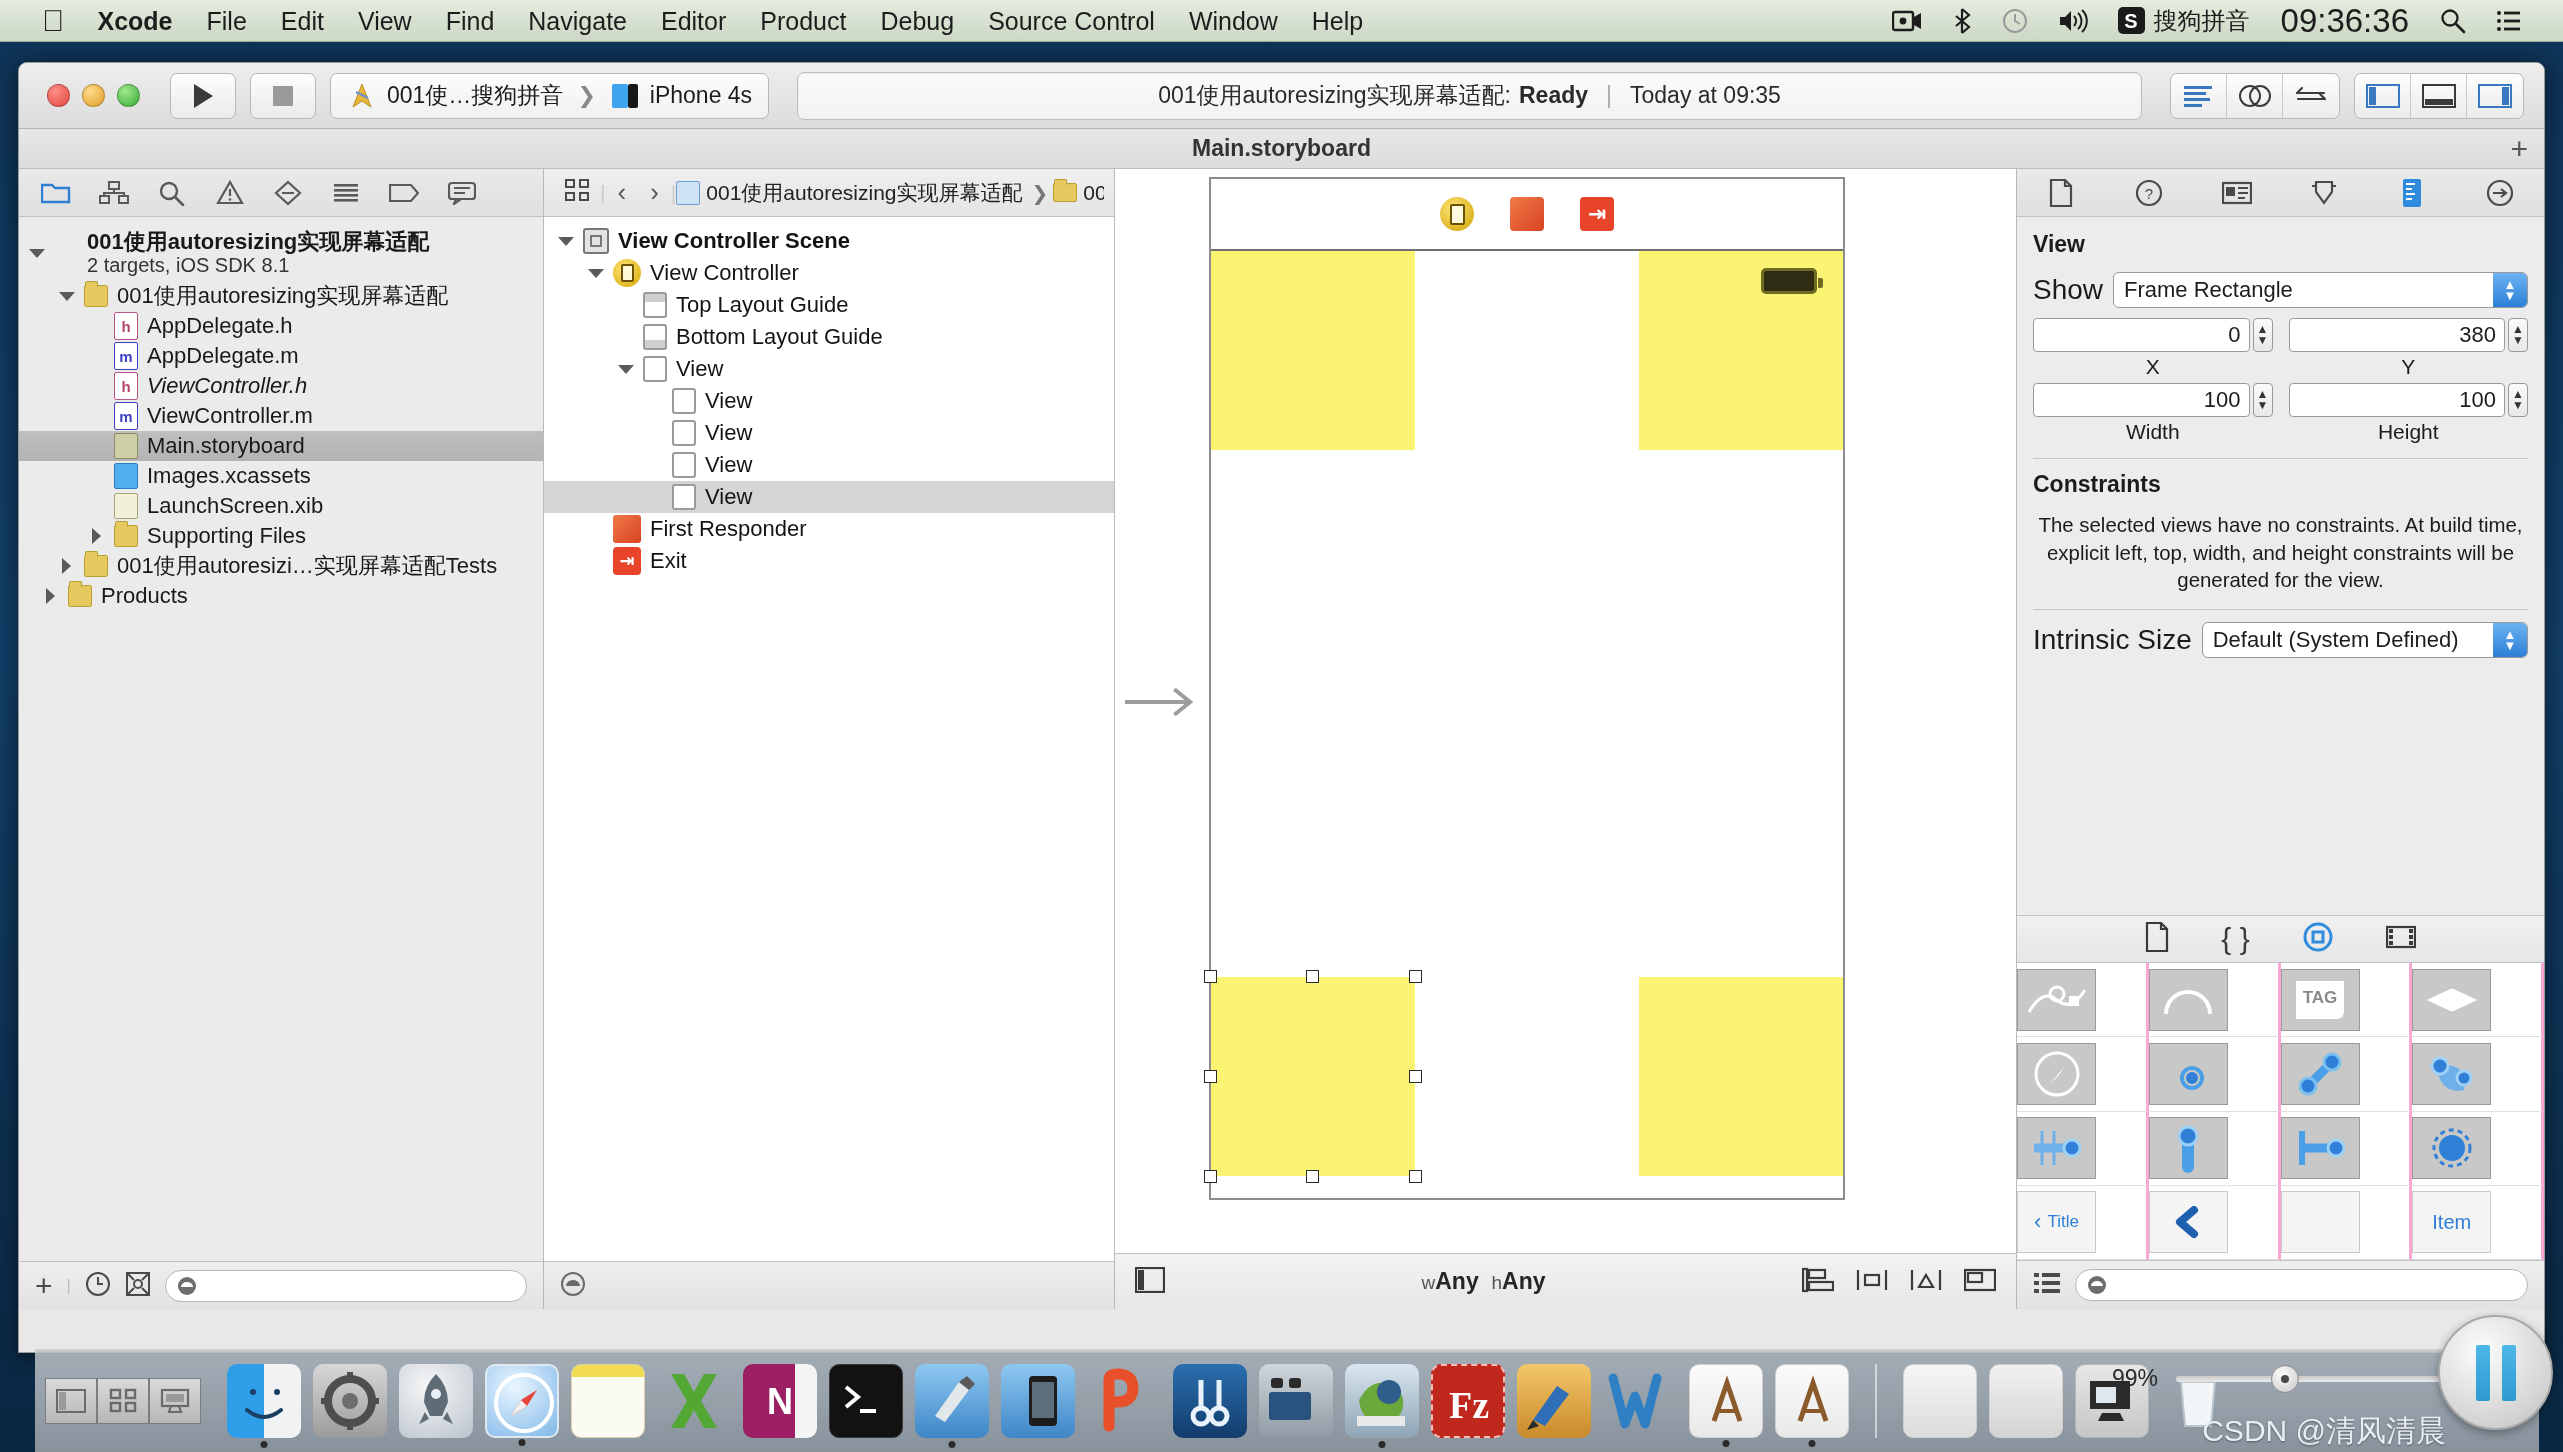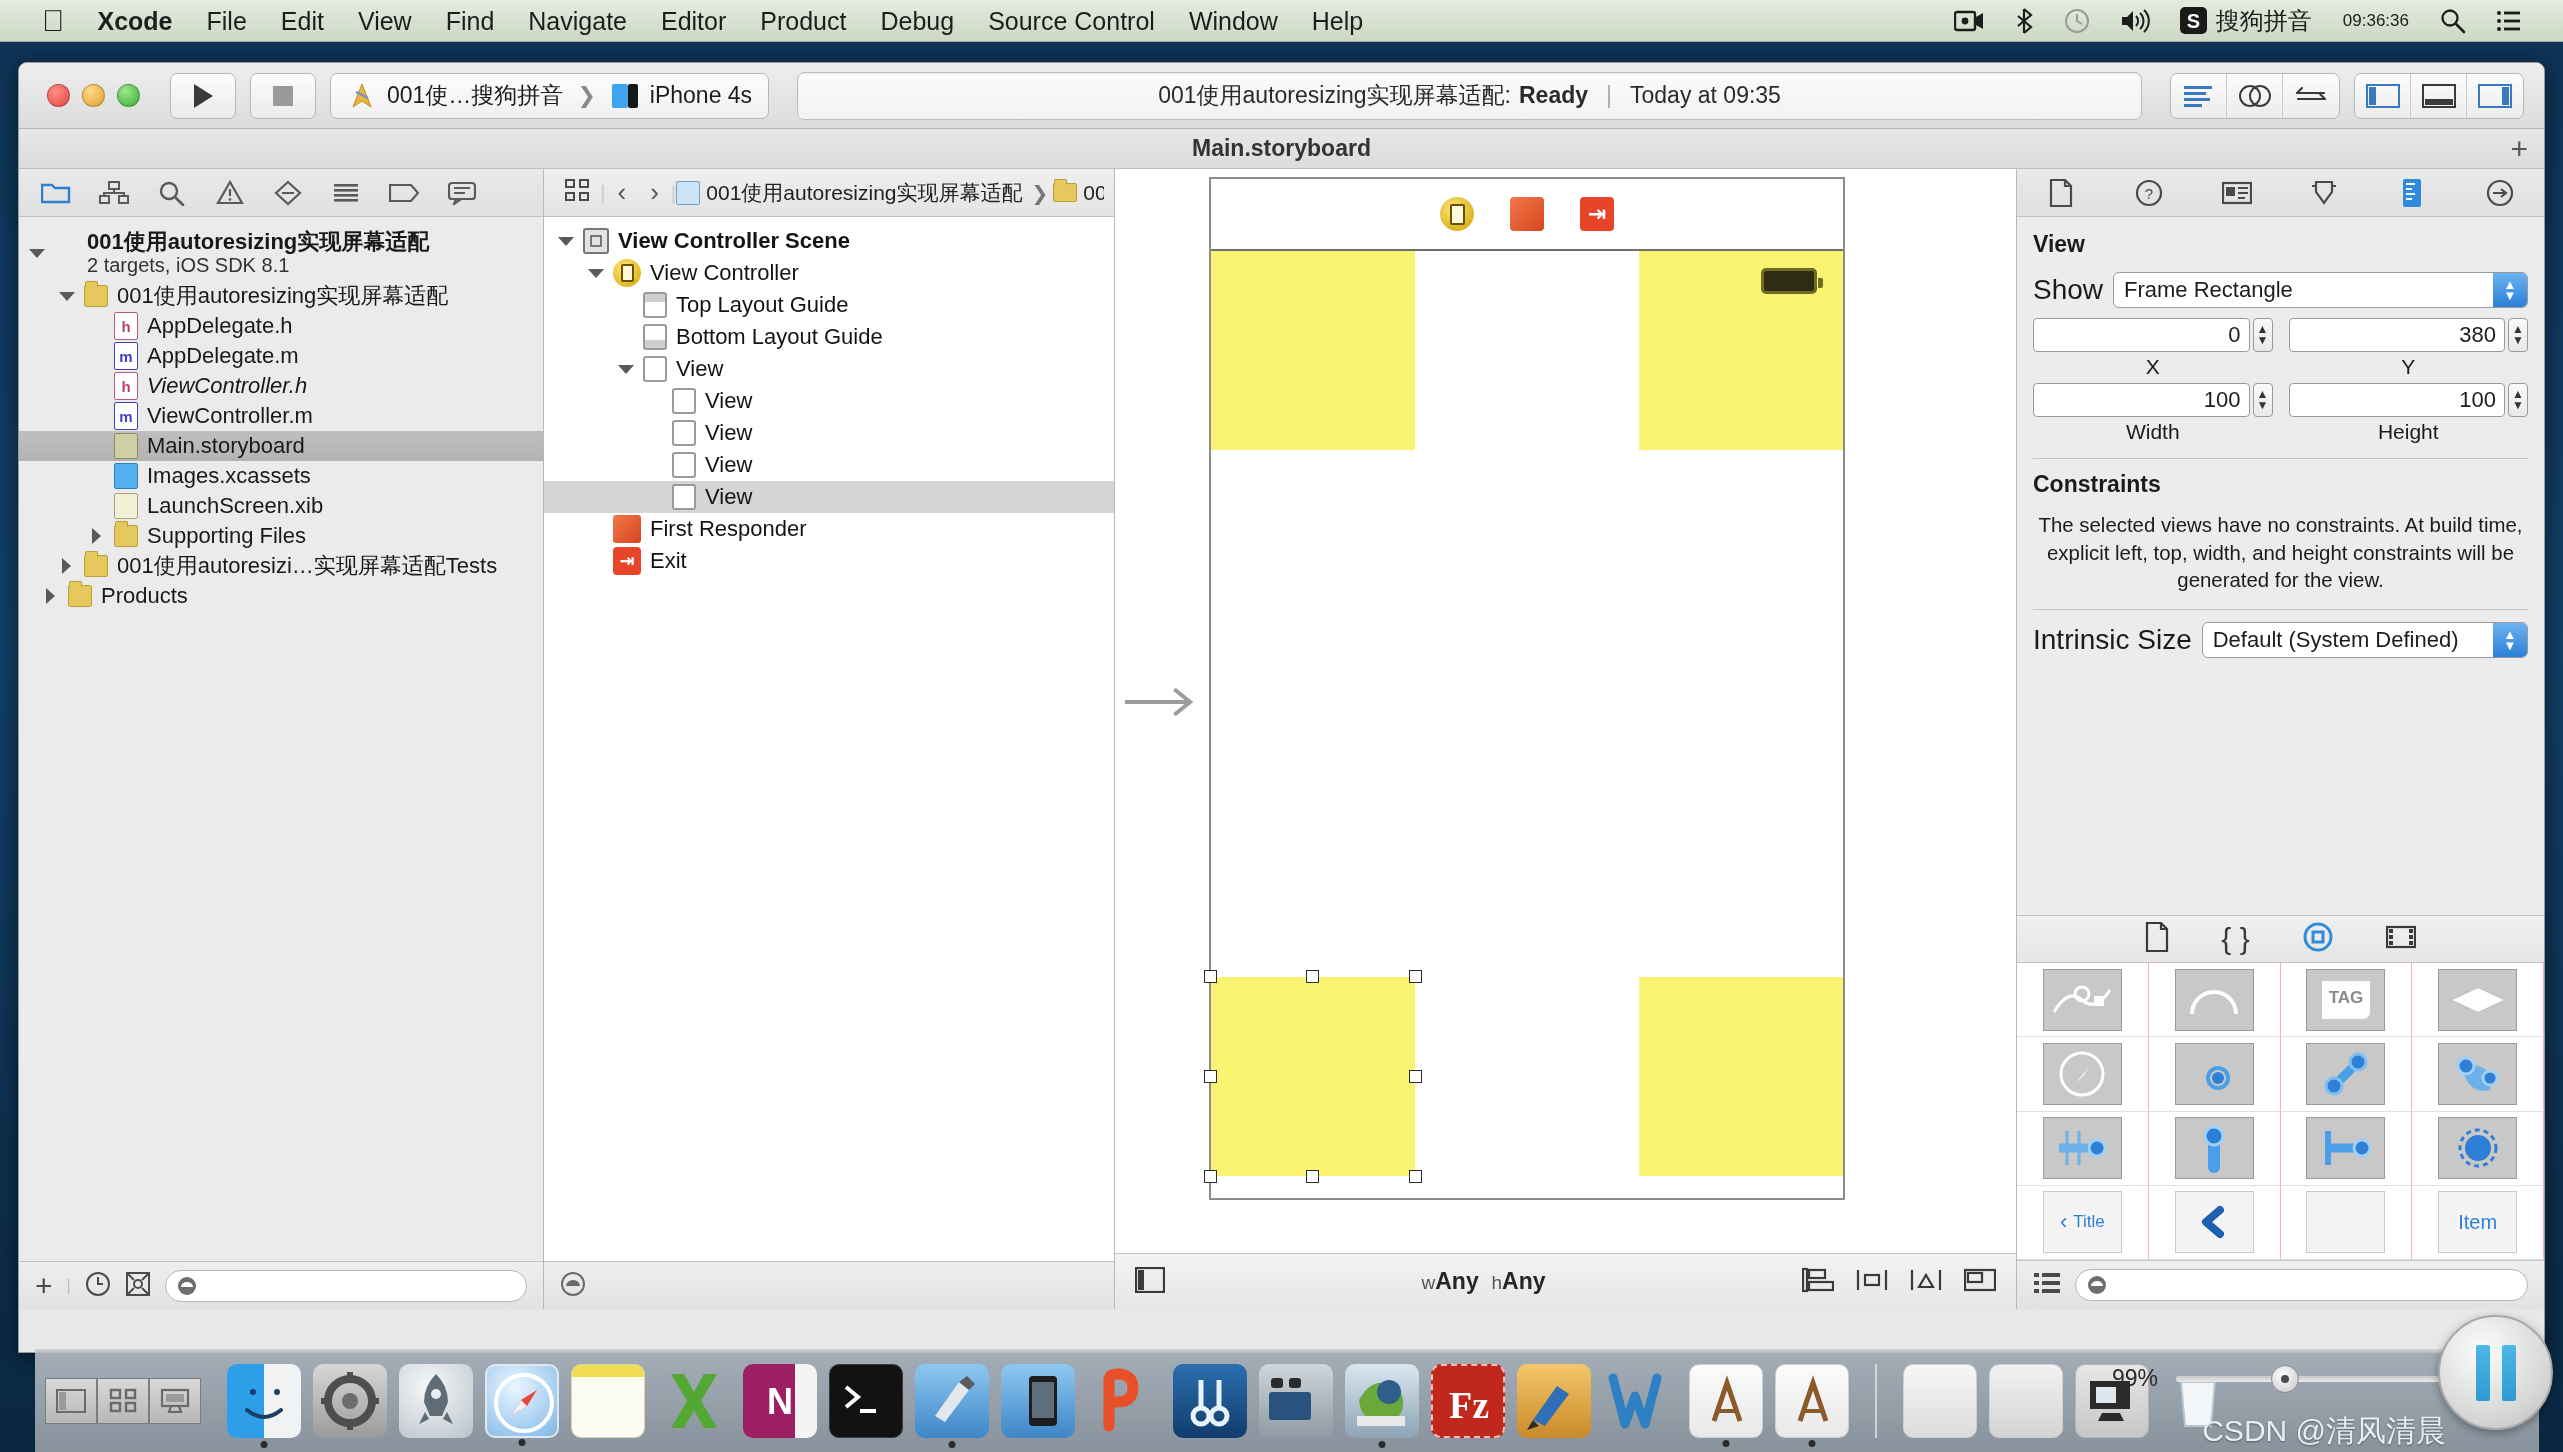--- a/index.html
+++ b/index.html
@@ -21,21 +21,21 @@
     display: flex; align-items: center; z-index: 60;
     border-bottom: 1px solid #9ea79a;
     font-size: 25px; color: #1d1d1d;
   }
   .mb-left { display: flex; align-items: center; gap: 0; padding-left: 26px; }
   .mb-item { padding: 0 17px; line-height: 42px; white-space: nowrap; }
   .mb-item.bold { font-weight: bold; }
   .apple-logo { font-size: 30px; padding: 0 16px; line-height: 40px; }
   .mb-right { margin-left: auto; display: flex; align-items: center; gap: 0; padding-right: 26px; }
   .mb-ricon { padding: 0 15px; line-height: 42px; display: flex; align-items: center; }
-  .mb-clock { padding: 0 16px; font-size: 17px; }
+  .mb-clock { padding: 0 16px; font-size: 33px; }
   .sogou-badge {
     background:#1a1a1a; color:#fff; width:27px; height:27px; border-radius:5px;
     display:flex; align-items:center; justify-content:center;
     font-weight:bold; font-size:20px;
   }
   .sogou-text { padding-left:9px; font-size:24px; }
 
   
   #xcwin {
     position: absolute; left: 18px; top: 62px; width: 2527px; height: 1291px;
@@ -234,21 +234,21 @@
   .stepper {
     width:22px; border:1px solid #9a9a9a; border-radius:4px; background:linear-gradient(180deg,#fafafa,#e8e8e8);
     display:flex; flex-direction:column; align-items:center; justify-content:center; font-size:12px; line-height:11px; color:#333;
   }
   .numlabel { font-size:21px; color:#1b1b1b; margin-top:3px; }
   .hr { height:1px; background:#c6c6c6; margin: 14px 0 12px 0; }
   .ctext { font-size:20.4px; line-height:1.35; color:#1b1b1b; text-align:center; }
   .insp-spacer { flex:1; background:#ececec; }
   .lib-tabs { height:48px; display:flex; align-items:center; justify-content:center; gap:52px; background:linear-gradient(180deg,#f0f0f0,#e6e6e6); border-top:1px solid #c3c3c3; border-bottom:1px solid #c3c3c3;}
   .lib-grid { flex: 0 0 298px; display:grid; grid-template-columns:repeat(4,1fr); background:#fff; border-bottom:1px solid #c3c3c3; }
-  .lib-cell { border-right:1px solid #f9a8d4; border-bottom:1px solid #e0e0e0; display:flex; align-items:center; justify-content:center; }
+  .lib-cell { border-right:3px solid #f9a8d4; border-bottom:1px solid #e0e0e0; display:flex; align-items:center; }
   .lib-thumb { width:79px; height:62px; background:#c8c8c8; border:1px solid #9a9a9a; display:flex;align-items:center;justify-content:center;}
   .lib-thumb.plain { background:#f4f4f4; border-color:#c9c9c9; }
   .lib-footer { height:48px; display:flex; align-items:center; gap:14px; padding: 0 16px; background:linear-gradient(180deg,#eeeeee,#e2e2e2);}
 
   
   #dock {
     position:absolute; left: 35px; bottom: 0; width: 2504px; height: 103px;
     background: linear-gradient(180deg, rgba(190,196,202,.86), rgba(150,158,166,.9));
     border-top: 1px solid rgba(255,255,255,.5);
     display:flex; align-items:center; z-index: 50;

